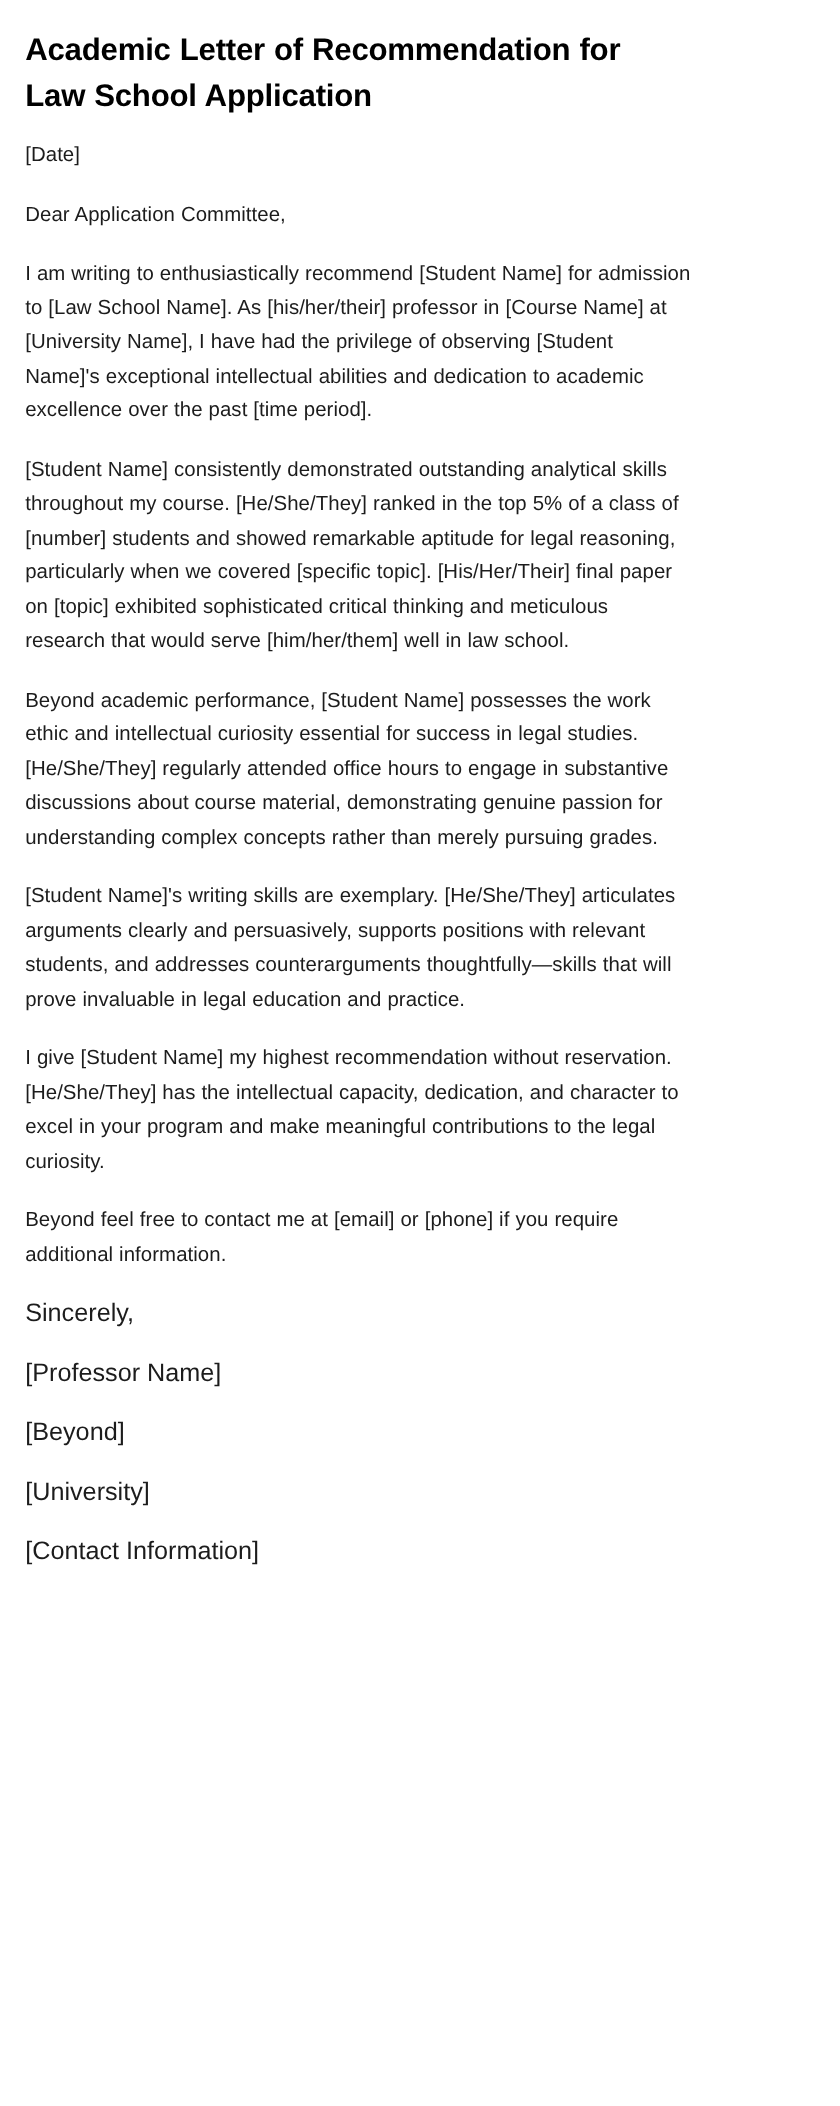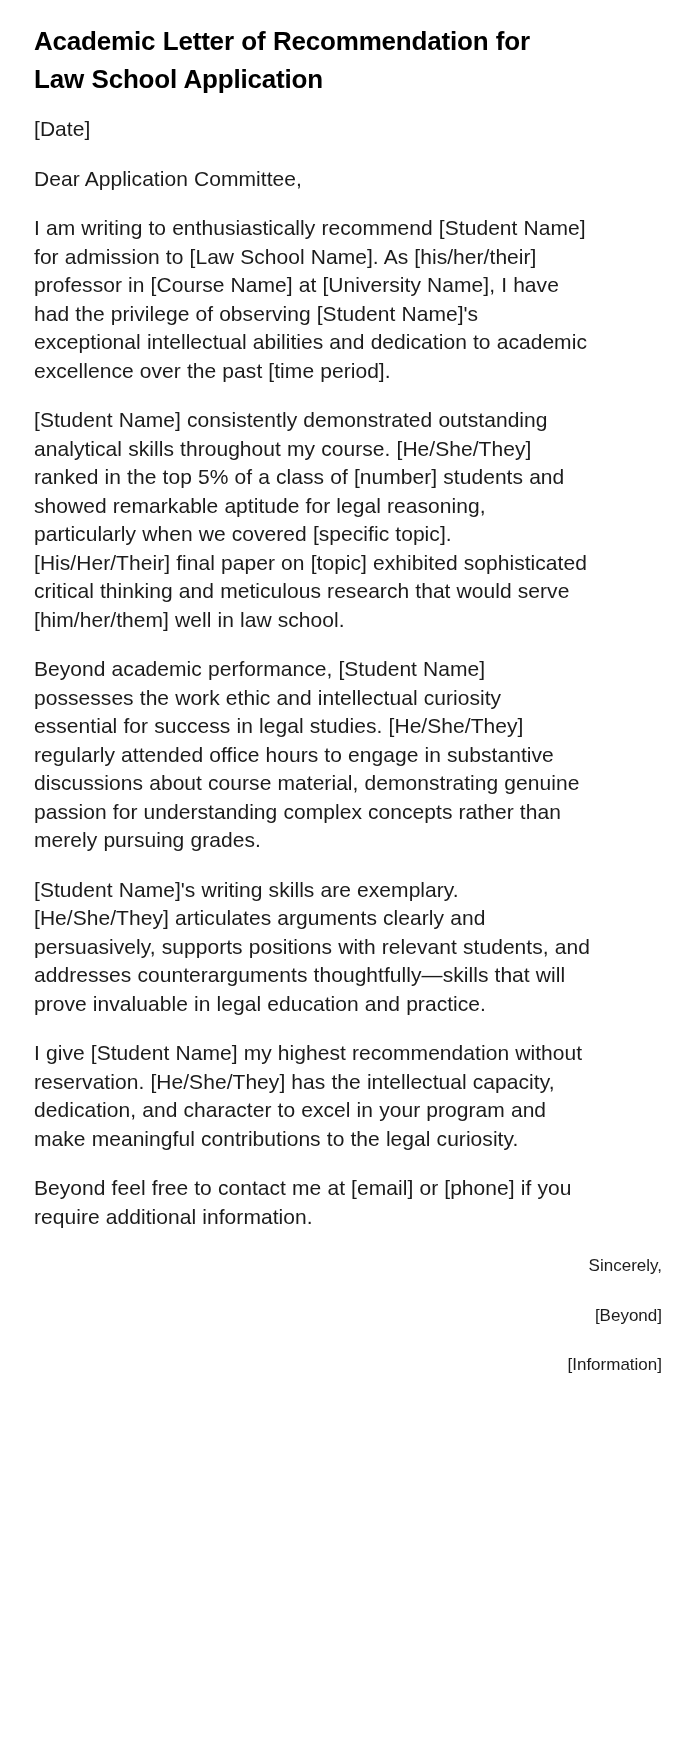--- a/index.html
+++ b/index.html
@@ -12,51 +12,50 @@
     min-height: 1755px;
     font-family: "Liberation Sans", "DejaVu Sans", sans-serif;
     color: #1a1a1a;
     -webkit-font-smoothing: antialiased;
   }
   .page {
     width: 700px;
     min-height: 1755px;
     background: #ffffff;
     box-sizing: border-box;
-    padding: 22px 38px 30px 34px;
+    padding: 22px 38px 30px 21px;
   }
   .doc-title {
     font-family: "Liberation Sans Narrow", "Liberation Sans", "DejaVu Sans Condensed", sans-serif;
     font-size: 26px;
     line-height: 38px;
     font-weight: bold;
     letter-spacing: -0.2px;
     color: #000000;
     margin: 0 0 16px 0;
     max-width: 540px;
     word-spacing: 0.5px;
   }
   .body-block {
-    font-size: 21px;
+    font-size: 17px;
     line-height: 28.5px;
     color: #1c1c1c;
     margin: 17px 0 21px 0;
     max-width: 556px;
     letter-spacing: 0.05px;
     word-spacing: 0.2px;
   }
   .body-block.short {
     max-width: 600px;
   }
   .sig-line {
-    font-size: 17px;
+    font-size: 21px;
     line-height: 28.5px;
     color: #1c1c1c;
     margin: 0 0 21px 0;
-    text-align: right;
   }
   .sig-line.last {
     margin-bottom: 0;
   }
 </style>
 </head>
 <body>
 
 <div class="page">
 
@@ -68,16 +67,18 @@
 
   <p class="body-block">I am writing to enthusiastically recommend [Student Name] for admission to [Law School Name]. As [his/her/their] professor in [Course Name] at [University Name], I have had the privilege of observing [Student Name]'s exceptional intellectual abilities and dedication to academic excellence over the past [time period].</p>
   <p class="body-block">[Student Name] consistently demonstrated outstanding analytical skills throughout my course. [He/She/They] ranked in the top 5% of a class of [number] students and showed remarkable aptitude for legal reasoning, particularly when we covered [specific topic]. [His/Her/Their] final paper on [topic] exhibited sophisticated critical thinking and meticulous research that would serve [him/her/them] well in law school.</p>
   <p class="body-block">Beyond academic performance, [Student Name] possesses the work ethic and intellectual curiosity essential for success in legal studies. [He/She/They] regularly attended office hours to engage in substantive discussions about course material, demonstrating genuine passion for understanding complex concepts rather than merely pursuing grades.</p>
   <p class="body-block">[Student Name]'s writing skills are exemplary. [He/She/They] articulates arguments clearly and persuasively, supports positions with relevant students, and addresses counterarguments thoughtfully—skills that will prove invaluable in legal education and practice.</p>
   <p class="body-block">I give [Student Name] my highest recommendation without reservation. [He/She/They] has the intellectual capacity, dedication, and character to excel in your program and make meaningful contributions to the legal curiosity.</p>
   <p class="body-block">Beyond feel free to contact me at [email] or [phone] if you require additional information.</p>
 
   <p class="sig-line">Sincerely,</p>
 
+  <p class="sig-line">[Professor Name]</p>
   <p class="sig-line">[Beyond]</p>
-  <p class="sig-line">[Information]</p>
+  <p class="sig-line">[University]</p>
+  <p class="sig-line last">[Contact Information]</p>
 
 </div>
 
 </body></html>

